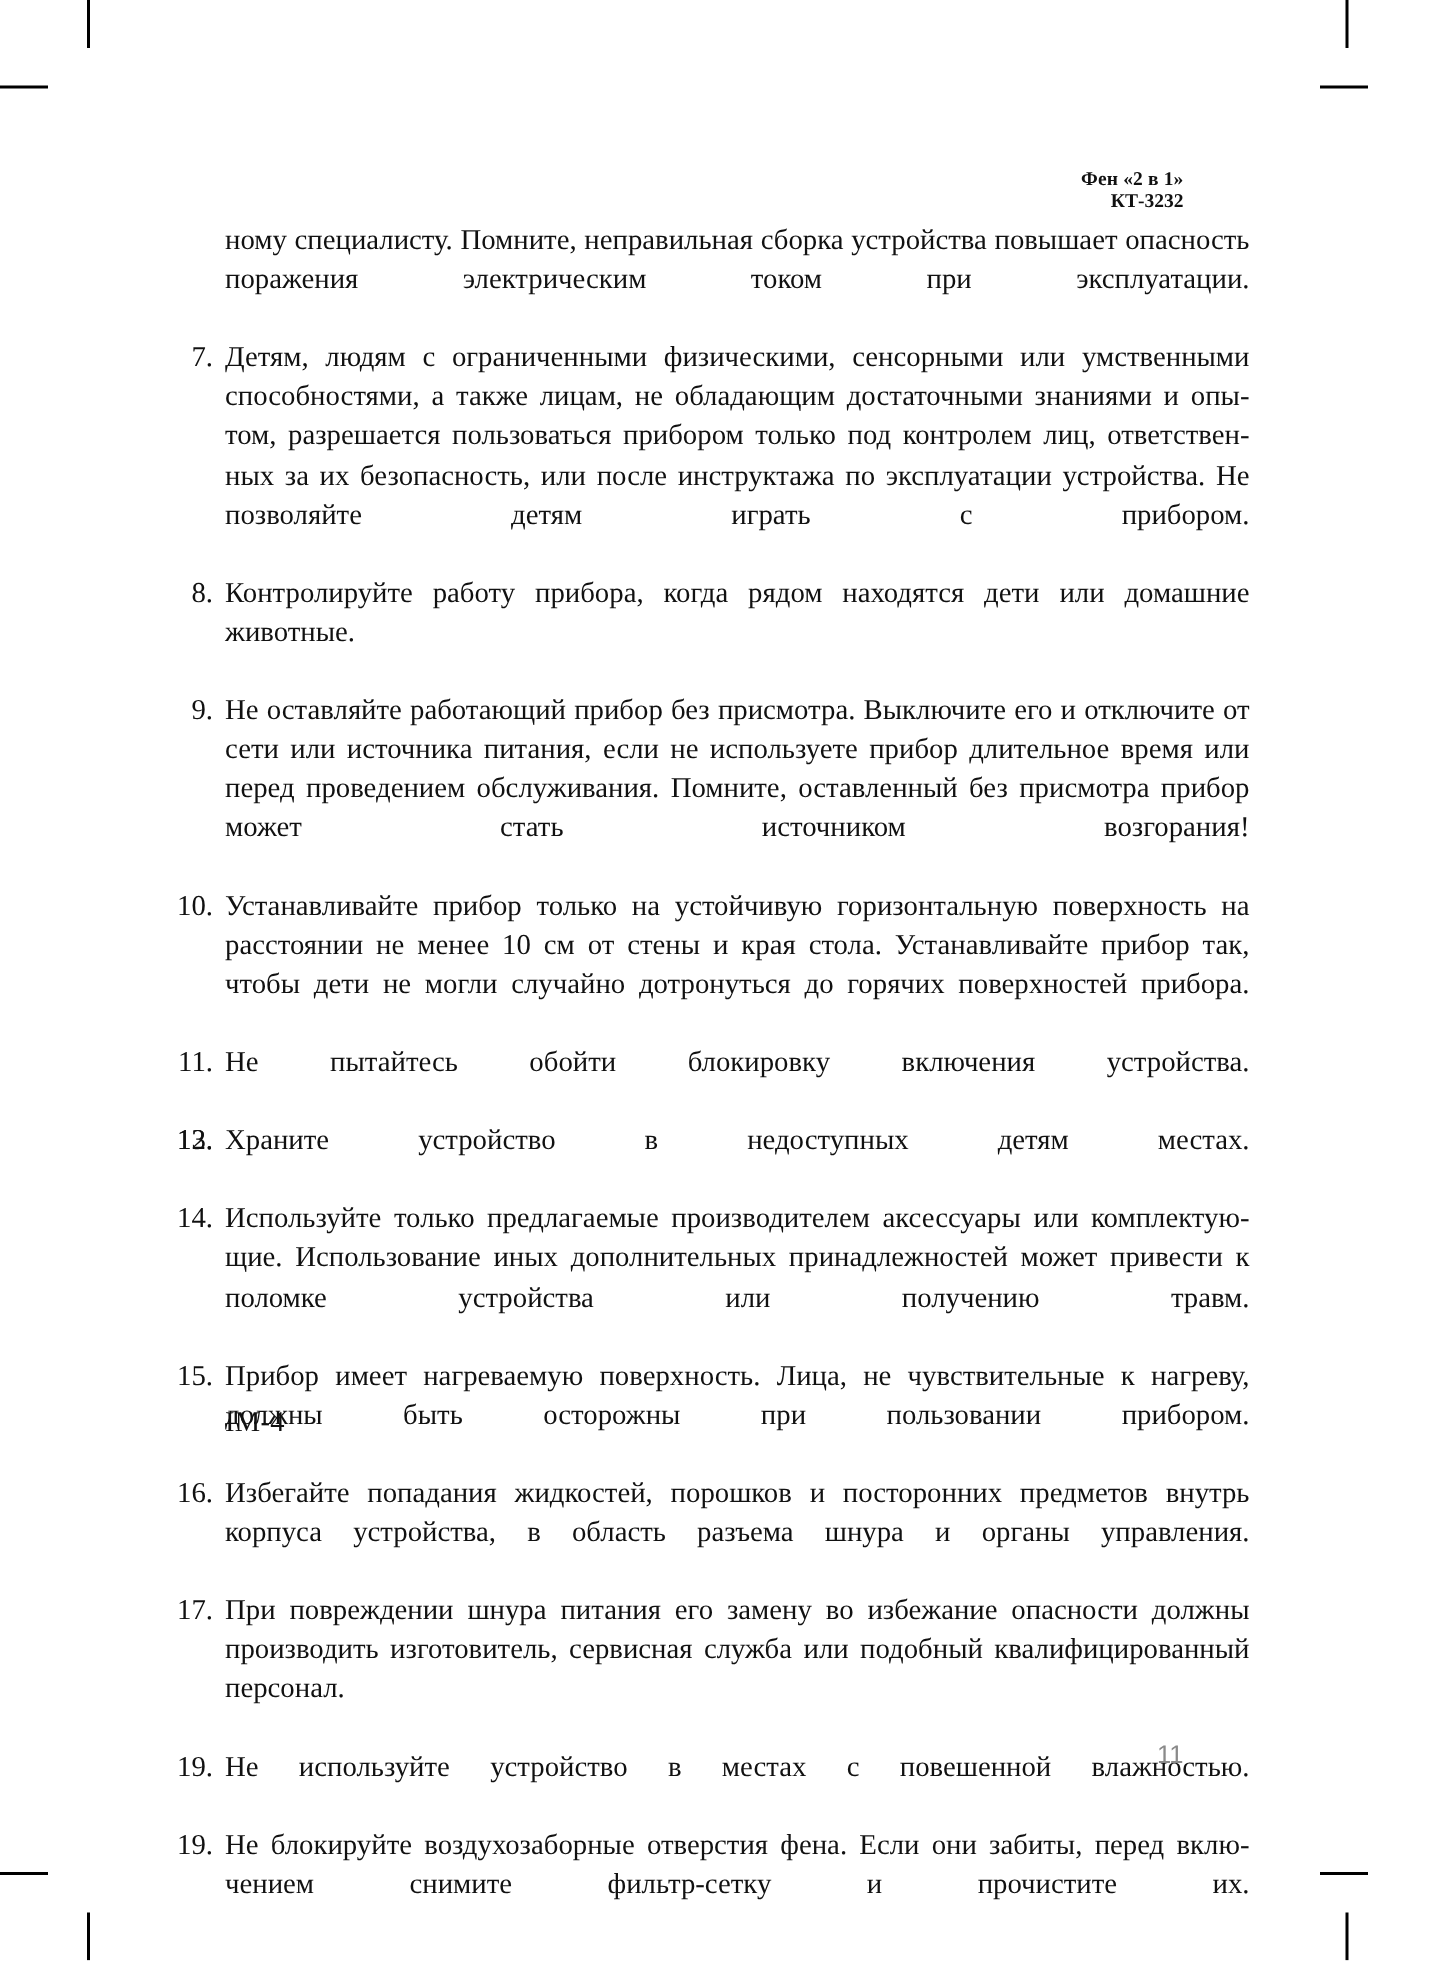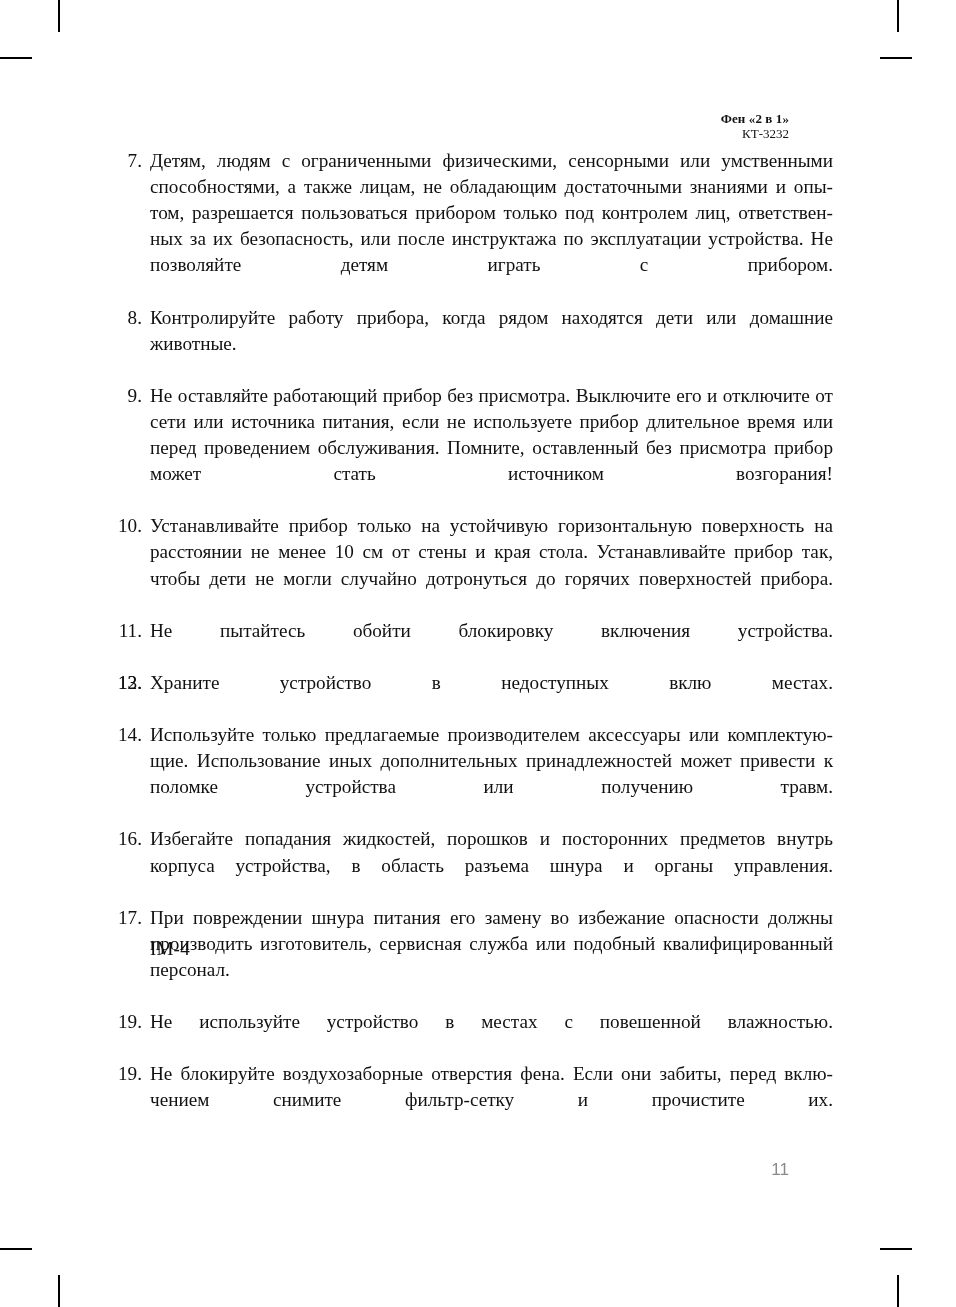--- a/index.html
+++ b/index.html
@@ -42,21 +42,21 @@
     text-align: right;
     line-height: 1.18;
   }
   .header-title {
     font-size: 13px;
     font-weight: bold;
     letter-spacing: 0.1px;
   }
   .header-model {
     font-size: 13px;
-    font-weight: normal;
+    font-weight: bold;
   }
 
   
   .content {
     position: absolute;
     left: 113px;
     top: 148px;
     width: 720px;
     font-size: 19.2px;
     line-height: 26.1px;
@@ -133,20 +133,21 @@
   <div class="crop crop-v crop-br-v"></div>
   <div class="crop crop-h crop-br-h"></div>
 
   <div class="header">
     <div class="header-title">Фен «2 в 1»</div>
     <div class="header-model">КТ-3232</div>
   </div>
 
   <div class="content">
 
+    <p class="carryover">ному специалисту. Помните, неправильная сборка устройства повышает опас­ность поражения электрическим током при эксплуатации.</p>
 
     <ol class="list">
       <li class="list-item">
         <span class="marker">7.</span>
         <span class="body">Детям, людям с ограниченными физическими, сенсорными или умственными способностями, а также лицам, не обладающим достаточными знаниями и опы­том, разрешается пользоваться прибором только под контролем лиц, ответствен­ных за их безопасность, или после инструктажа по эксплуатации устройства. Не позволяйте детям играть с прибором.</span>
       </li>
       <li class="list-item">
         <span class="marker">8.</span>
         <span class="body">Контролируйте работу прибора, когда рядом находятся дети или домашние животные.</span>
       </li>
@@ -160,27 +161,31 @@
       </li>
       <li class="list-item">
         <span class="marker">11.</span>
         <span class="body">Не пытайтесь обойти блокировку включения устройства.</span>
       </li>
       <li class="list-item">
         <span class="marker">12.</span>
       </li>
       <li class="list-item">
         <span class="marker">13.</span>
-        <span class="body">Храните устройство в недоступных вклю местах.</span>
+        <span class="body">Храните устройство в недоступных детям местах.</span>
       </li>
       <li class="list-item">
         <span class="marker">14.</span>
         <span class="body">Используйте только предлагаемые производителем аксессуары или комплектую­щие. Использование иных дополнительных принадлежностей может привести к поломке устройства или получению травм.</span>
       </li>
       <li class="list-item">
+        <span class="marker">15.</span>
+        <span class="body">Прибор имеет нагреваемую поверхность. Лица, не чувствительные к нагреву, должны быть осторожны при пользовании прибором.</span>
+      </li>
+      <li class="list-item">
         <span class="marker">16.</span>
         <span class="body">Избегайте попадания жидкостей, порошков и посторонних предметов внутрь корпуса устройства, в область разъема шнура и органы управления.</span>
       </li>
       <li class="list-item">
         <span class="marker">17.</span>
         <span class="body">При повреждении шнура питания его замену во избежание опасности должны производить изготовитель, сервисная служба или подобный квалифицированный персонал.</span>
       </li>
       <li class="list-item">
         <span class="marker">19.</span>
         <span class="body">Не используйте устройство в местах с повешенной влажностью.</span>

